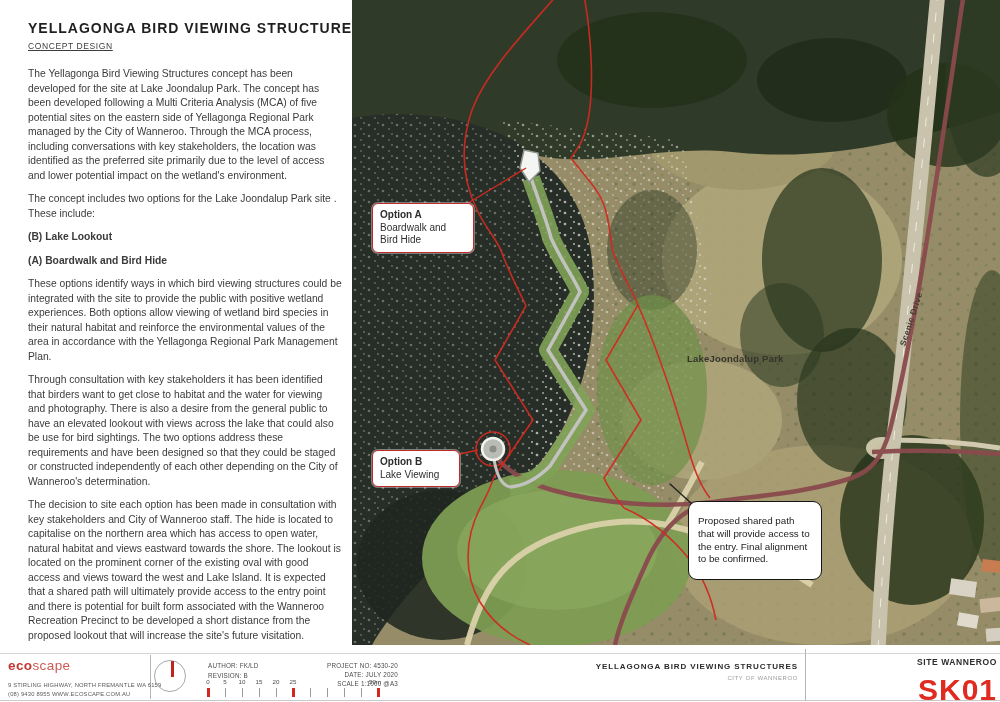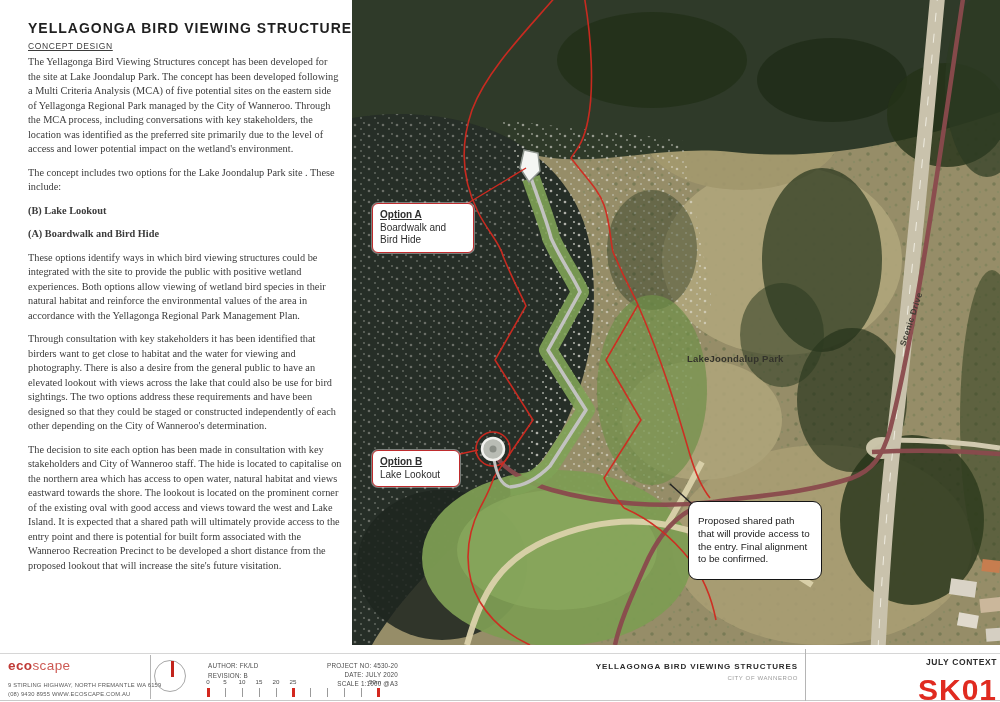--- a/index.html
+++ b/index.html
@@ -3,33 +3,33 @@
 <meta charset="utf-8">
 <style>
   html,body{margin:0;padding:0;}
   body{width:1000px;height:702px;position:relative;background:#ffffff;overflow:hidden;
        font-family:"Liberation Sans","DejaVu Sans",sans-serif;}
 
   
   .left-panel{position:absolute;left:28px;top:20px;width:314px;}
   .page-title{font-size:14px;font-weight:bold;letter-spacing:1px;color:#1f1f1f;white-space:nowrap;}
   .page-subtitle{font-size:8.5px;letter-spacing:.6px;color:#3c3c3c;margin-top:5px;text-decoration:underline;}
-  .body-copy{margin-top:4px;font-family:Liberation Serif, serif;}
+  .body-copy{margin-top:16px;}
   .body-copy p{font-size:10.3px;line-height:14.5px;color:#3b3b3b;margin:0 0 9px 0;}
   .body-copy p.bold{font-weight:bold;}
 
   
   .map{position:absolute;left:352px;top:0;width:648px;height:645px;overflow:hidden;background:#8f8a68;}
   .map svg{position:absolute;left:0;top:0;}
   .map-label{position:absolute;font-weight:bold;font-size:9.5px;color:#33332b;letter-spacing:.2px;}
   .road-label{position:absolute;left:527px;top:314px;width:64px;text-align:center;
               transform:rotate(-72deg);font-size:8.5px;color:#3f3e35;letter-spacing:.4px;font-weight:bold;}
   .opt-box{position:absolute;background:#ffffff;border:1.5px solid #bf2b2d;border-radius:6px;
            padding:5px 7px;font-size:10px;line-height:12.5px;color:#2e2e2e;box-shadow:0 0 0 1px rgba(255,255,255,.4);}
-  .opt-box .t{font-weight:bold;text-decoration:underline;}
+  .opt-box .t{font-weight:bold;}
   .callout-box{position:absolute;left:336px;top:501px;width:114px;background:#ffffff;
            border:1.6px solid #141414;border-radius:9px;padding:13px 9px;
            font-size:9.8px;line-height:12.8px;color:#222;}
 
   
   .footer{position:absolute;left:0;top:645px;width:1000px;height:57px;background:#fff;}
   .footer .topline{position:absolute;left:0;top:8px;width:1000px;height:1px;background:#d6d6d6;}
   .footer .botline{position:absolute;left:0;top:55px;width:1000px;height:1px;background:#c9c9c9;}
   .vdiv{position:absolute;top:10px;height:44px;width:1px;background:#b5b5b5;}
   .logo{position:absolute;left:8px;top:13px;font-size:13.5px;letter-spacing:.4px;}
@@ -182,21 +182,21 @@
     </g>
   </svg>
 
   <div class="opt-box" style="left:20px;top:203px;width:86px;">
     <div class="t">Option A</div>
     <div>Boardwalk and Bird Hide</div>
   </div>
 
   <div class="opt-box" style="left:20px;top:450px;width:72px;">
     <div class="t">Option B</div>
-    <div>Lake Lookout</div>
+    <div>Lake Viewing</div>
   </div>
 
   <div class="callout-box">Proposed shared path that will provide access to the entry. Final alignment to be confirmed.</div>
 
   <div class="map-label" style="left:335px;top:353px;">LakeJoondalup Park</div>
   <div class="road-label">Scenic Drive</div>
 </div>
 
 <div class="footer">
   <div class="topline"></div>
@@ -249,15 +249,15 @@
     <div class="tick" style="left:139px;"></div>
     <div class="tick" style="left:156px;"></div>
     <div class="tick red" style="left:172px;"></div>
   </div>
 
   <div class="sheettitle">
     <div class="t1">YELLAGONGA BIRD VIEWING STRUCTURES</div>
     <div class="t2">CITY OF WANNEROO</div>
   </div>
 
-  <div class="sheetlabel">JULY CONTEXT</div>
+  <div class="sheetlabel">SITE WANNEROO</div>
   <div class="sheetno">SK01</div>
 </div>
 
 </body></html>

